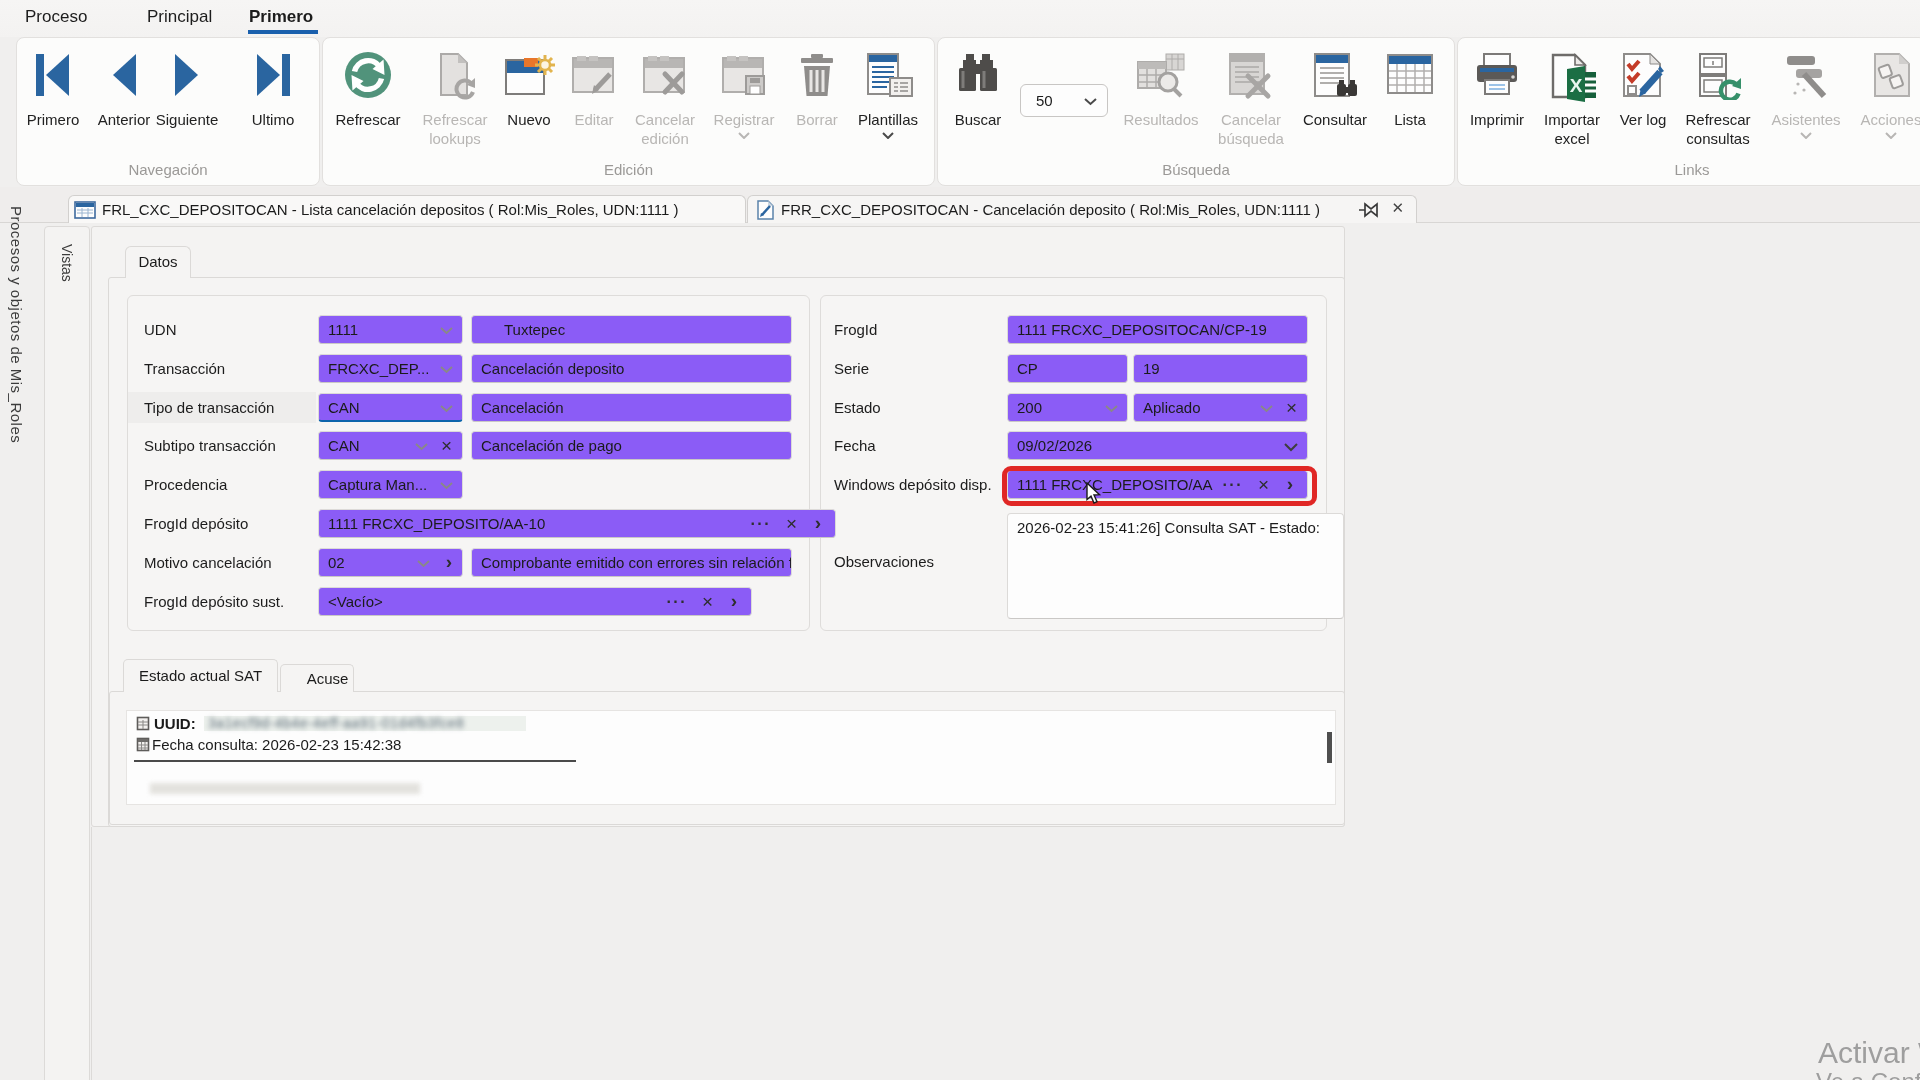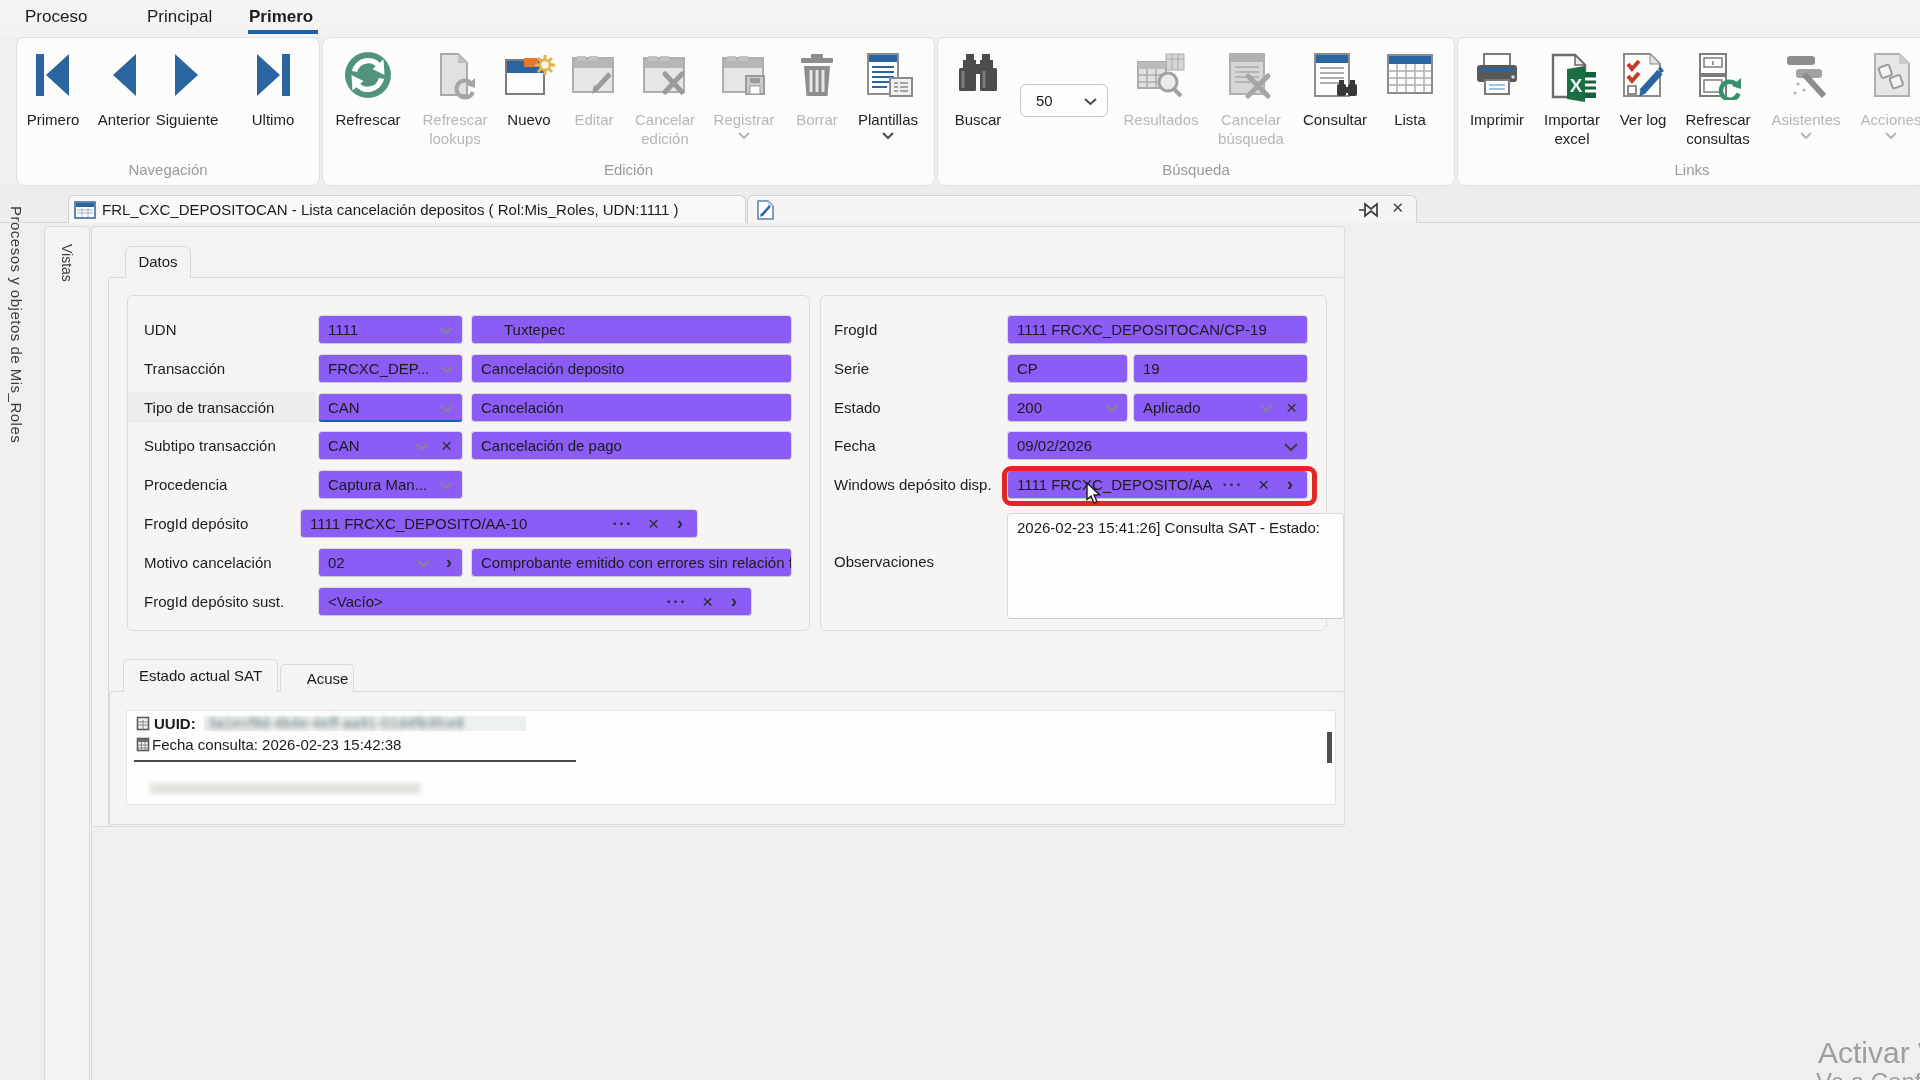--- a/index.html
+++ b/index.html
@@ -452,20 +452,21 @@
       </svg>
     <span style="margin-left:6px;">FRL_CXC_DEPOSITOCAN - Lista cancelación depositos ( Rol:Mis_Roles, UDN:1111 )</span>
   </div>
   <div class="dtab" style="left:747px; width:670px; background:#f6f5f4; padding-left:8px;">
     <svg width="19" height="20" style="flex:none;">
         <path d="M2 1 h10 l5 5 v13 h-15 z" fill="#fdfdfd" stroke="#5a82aa" stroke-width="1.5"></path>
         <path d="M12 1 l5 5 h-5 z" fill="#c8d4e0"></path>
         <line x1="6" y1="15" x2="14" y2="6" stroke="#2a65a0" stroke-width="2.5"></line>
         <polygon points="4,17 5,13 8,15" fill="#2a65a0"></polygon>
       </svg>
+    <span style="margin-left:6px;">FRR_CXC_DEPOSITOCAN - Cancelación deposito ( Rol:Mis_Roles, UDN:1111 )</span>
     <svg width="22" height="24" style="position:absolute; right:38px; top:2px;">
         <polygon points="9,6 15,11 21,6 21,18 15,13 9,18" fill="none" stroke="#3a3a3a" stroke-width="1.7"></polygon>
         <line x1="3" y1="12" x2="9" y2="12" stroke="#3a3a3a" stroke-width="1.7"></line>
       </svg>
     <span style="position:absolute; right:12px; top:3px; font-size:15px; color:#444;">✕</span>
   </div>
 
   <div class="abs" style="left:91px; top:827px; width:1px; height:253px; background:#dcdad8;"></div>
   <div class="abs" style="left:44px; top:226px; width:46px; height:860px; background:#f4f3f2; border:1px solid #dcdad8; border-radius:4px;"></div>
   <div class="abs" style="left:91px; top:226px; width:1254px; height:601px; background:#f4f3f2; border:1px solid #dcdad8; border-radius:3px;"></div>
@@ -511,21 +512,21 @@
         <polyline points="1,1 6.5,6 12,1" stroke="#8a8886" stroke-width="1.8" fill="none"></polyline>
       </svg>
     <span class="cx" style="right:10px;">×</span></div>
   <div class="ipt" style="left:471px; top:431px; width:321px;">Cancelación de pago</div>
 
   <div class="ipt" style="left:318px; top:470px; width:145px;">Captura Man...
     <svg class="cv" width="13" height="8">
         <polyline points="1,1 6.5,6 12,1" stroke="#8a8886" stroke-width="1.8" fill="none"></polyline>
       </svg></div>
 
-  <div class="ipt" style="left:300px; top:509px; width:398px;">1111 FRCXC_DEPOSITO/AA-10
+  <div class="ipt" style="left:318px; top:509px; width:518px;">1111 FRCXC_DEPOSITO/AA-10
     <span class="dots" style="right:64px;">···</span>
     <span class="cx" style="right:38px;">×</span>
     <span class="arr" style="right:14px;">›</span></div>
 
   <div class="ipt" style="left:318px; top:548px; width:145px;">02
     <svg class="cv" style="right:32px;" width="13" height="8">
         <polyline points="1,1 6.5,6 12,1" stroke="#8a8886" stroke-width="1.8" fill="none"></polyline>
       </svg>
     <span class="arr" style="right:10px;">›</span></div>
   <div class="ipt" style="left:471px; top:548px; width:321px; padding-right:0;">Comprobante emitido con errores sin relación final</div>

